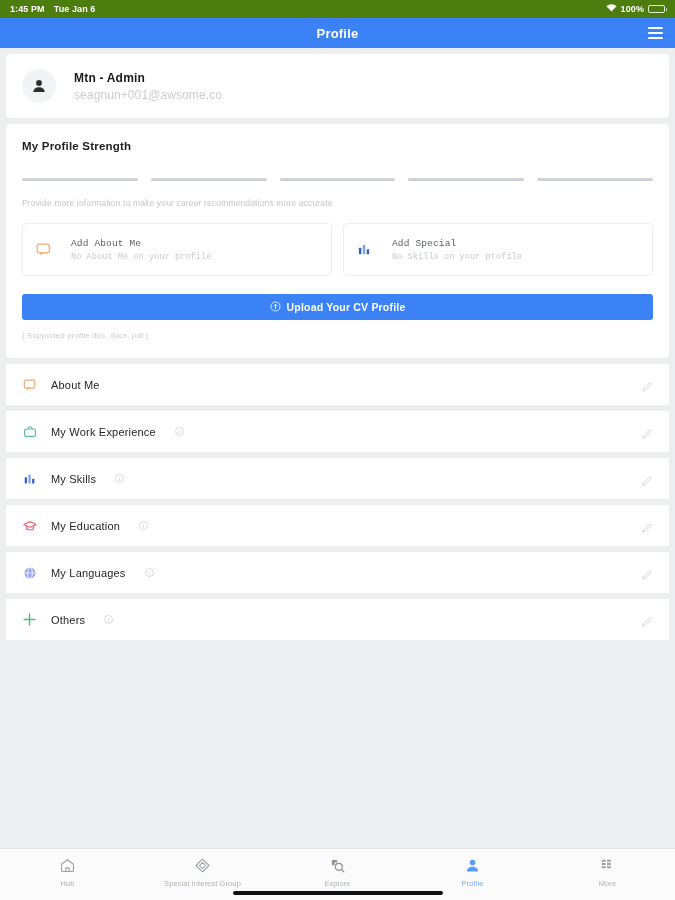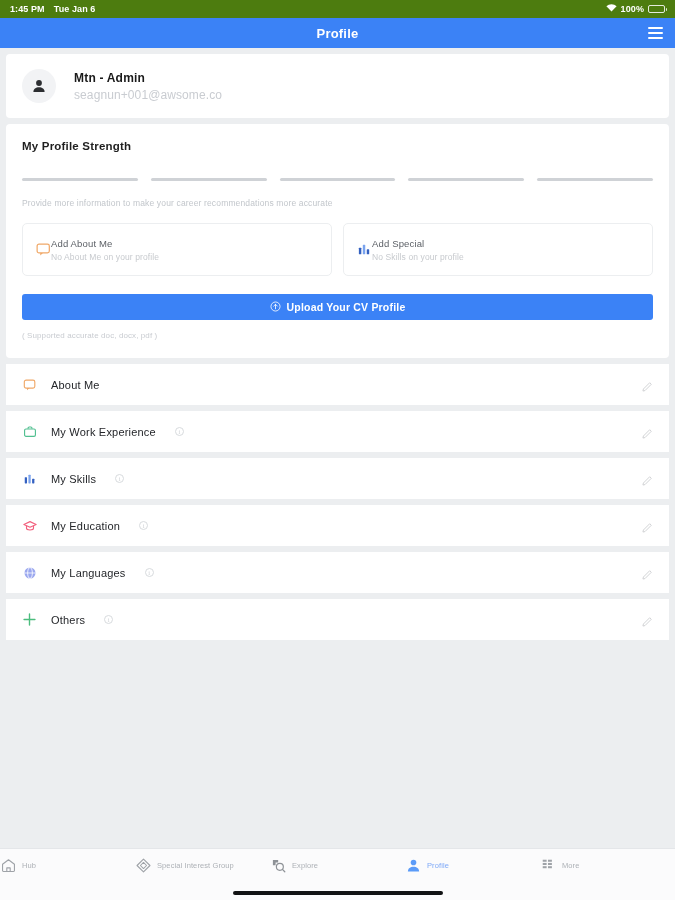--- a/index.html
+++ b/index.html
@@ -142,23 +142,24 @@
     margin-top: 15px;
   }
   .suggest-tile {
     flex: 0 0 calc(50% - 5.5px);
     border: 1px solid #eceef0;
     border-radius: 5px;
     background: #fff;
     padding: 11px 12px;
     display: flex;
     align-items: center;
-    gap: 0;
+    gap: 20px;
     height: 53px;
     cursor: pointer;
+    font-family: Liberation Mono, monospace;
   }
   .suggest-ico { width: 16px; height: 16px; flex: none; display:flex; align-items:center; justify-content:center; }
   .suggest-text { display: flex; flex-direction: column; gap: 3px; }
   .suggest-title { font-size: 9.5px; color: #5c6066; letter-spacing: .15px; }
   .suggest-sub { font-size: 8.5px; color: #c7cace; letter-spacing: .1px; }
 
   
   .cv-btn {
     margin-top: 18px;
     height: 26px;
@@ -216,21 +217,21 @@
     flex: none;
     height: 52px;
     background: #fbfbfc;
     border-top: 1px solid #e4e6e9;
     display: flex;
     align-items: flex-start;
     padding-top: 8px;
   }
   .nav-item {
     flex: 1;
-    display: flex; flex-direction: row; align-items: center; gap: 5px;
+    display: flex; flex-direction: column; align-items: center; gap: 5px;
     cursor: pointer;
   }
   .nav-ico { height: 17px; display: flex; align-items: center; justify-content: center; }
   .nav-label { font-size: 7.5px; color: #adb1b6; letter-spacing: .1px; }
   .nav-item.active .nav-label { color: #7fa9f7; }
 
   .home-indicator {
     position: absolute;
     left: 50%;
     transform: translateX(-50%);
@@ -333,21 +334,21 @@
       <button class="cv-btn">
         <span>
           <svg width="11" height="11" viewBox="0 0 16 16">
             <circle cx="8" cy="8" r="6.6" fill="none" stroke="#ffffff" stroke-width="1.2"></circle>
             <path d="M8 11.3V4.9M5.4 7.4 8 4.8l2.6 2.6" fill="none" stroke="#ffffff" stroke-width="1.2" stroke-linecap="round" stroke-linejoin="round"></path>
           </svg>
         </span>
         <span>Upload Your CV Profile</span>
       </button>
 
-      <div class="cv-note">( Supported accurate doc, docx, pdf )</div>
+      <div class="cv-note">( Supported profile doc, docx, pdf )</div>
     </div>
 
     <div class="section-row">
       <span class="row-left">
         <span class="row-ico">
           <svg width="14" height="14" viewBox="0 0 16 16">
             <rect x="1.5" y="2.5" width="12" height="9" rx="2" fill="none" stroke="#f0a868" stroke-width="1.3"></rect>
             <path d="M4.6 11.5 4.6 14 7.4 11.5z" fill="#f0a868"></path>
           </svg>
         </span>

